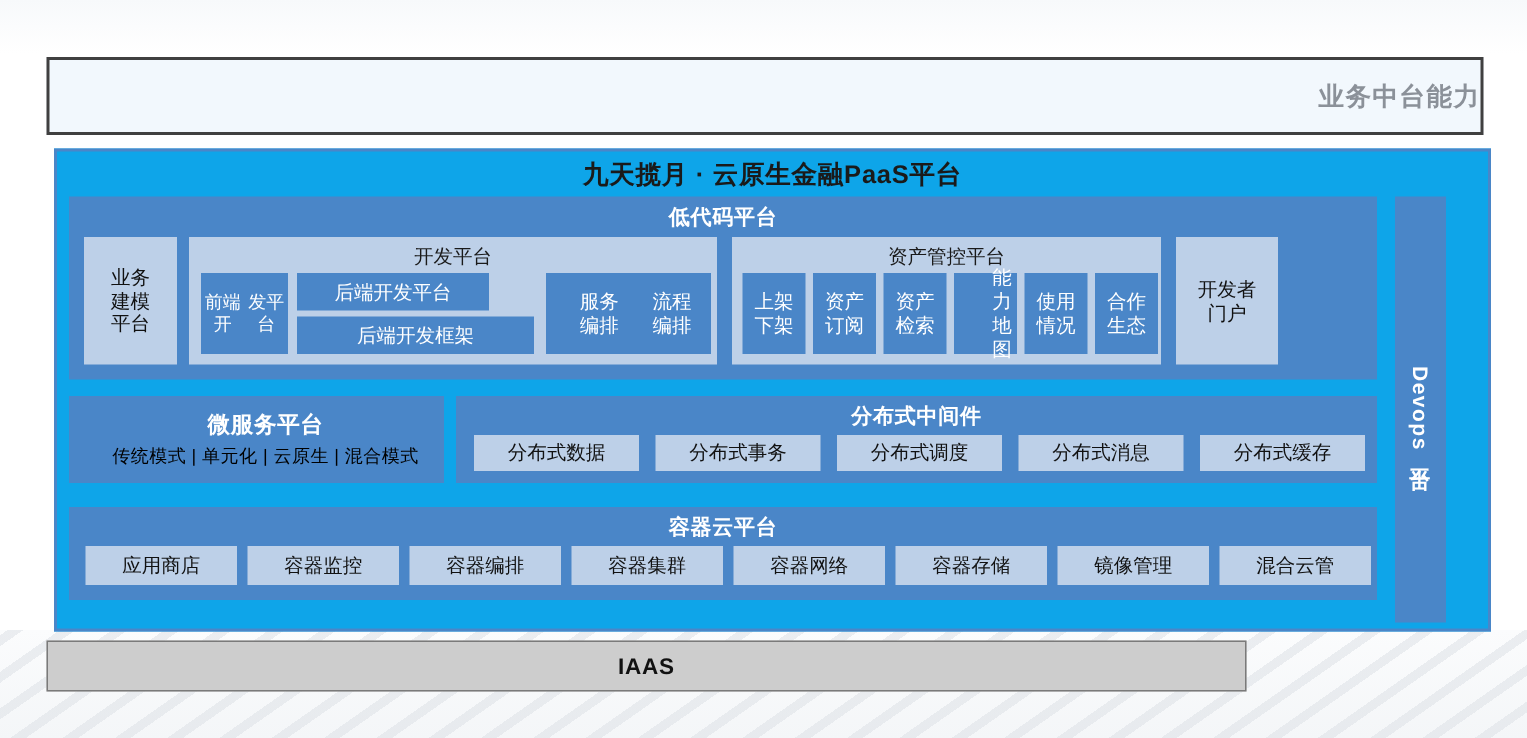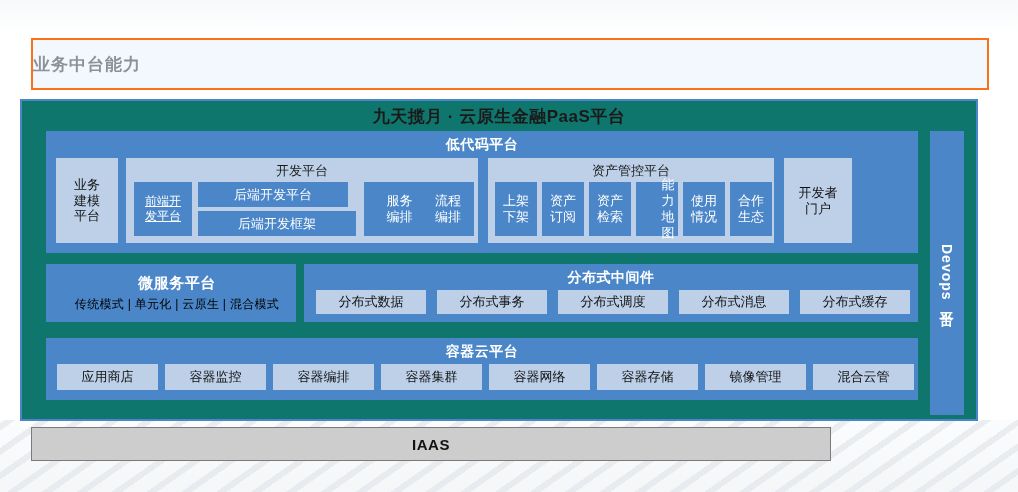--- a/index.html
+++ b/index.html
@@ -24,30 +24,30 @@
   #bg-texture-top{
     position:absolute;left:0;top:0;width:1018px;height:36px;
     background:linear-gradient(180deg,#f7f9fb 0%,#ffffff 100%);
     z-index:0;
   }
   #stage{position:absolute;left:0;top:0;width:1018px;height:492px;z-index:2;}
 
   
   .banner{
     position:absolute;left:31px;top:38px;width:958px;height:52px;
-    background:#f2f8fd;border:2px solid #f97316;
-    display:flex;align-items:center;justify-content:flex-start;
+    background:#f2f8fd;border:2px solid #404040;
+    display:flex;align-items:center;justify-content:flex-end;
     box-sizing:border-box;
   }
   .banner-text{font-size:17px;font-weight:bold;color:#8b9199;letter-spacing:1px;}
 
   
   .frame{
-    position:absolute;left:20px;top:99px;width:958px;height:322px;
-    background:#0f766e;border:2px solid #4a86c8;box-sizing:border-box;
+    position:absolute;left:36px;top:99px;width:958px;height:322px;
+    background:#0ea5e9;border:2px solid #4a86c8;box-sizing:border-box;
   }
   .frame-title{
     position:absolute;left:0;top:4px;width:100%;height:26px;
     text-align:center;font-size:17px;font-weight:bold;color:#1a1a1a;
     letter-spacing:.5px;
   }
 
   
   .devops{
     position:absolute;left:930px;top:131px;width:34px;height:284px;
@@ -133,26 +133,26 @@
 
     <div class="box box-lt fs13" style="left:10px;top:27px;width:62px;height:85px;flex-direction:column;">
       <span>业务</span>
       <span>建模</span>
       <span>平台</span>
     </div>
 
     <div class="panel" style="left:80px;top:27px;width:352px;height:85px;">
       <div class="panel-title">开发平台</div>
 
-      <div class="box box-md fs12" style="left:8px;top:24px;width:58px;height:54px;flex-direction:column;text-decoration:underline;">
+      <div class="box box-md fs12" style="left:8px;top:24px;width:58px;height:54px;flex-direction:row;">
         <span>前端开</span>
         <span>发平台</span>
       </div>
 
-      <div class="box box-md fs13" style="left:72px;top:24px;width:150px;height:25px;">
+      <div class="box box-md fs13" style="left:72px;top:24px;width:128px;height:25px;">
         <span>后端开发平台</span>
       </div>
 
       <div class="box box-md fs13" style="left:72px;top:53px;width:158px;height:25px;">
         <span>后端开发框架</span>
       </div>
 
       <div class="box box-md fs13" style="left:238px;top:24px;width:71px;height:54px;flex-direction:column;">
         <span>服务</span>
         <span>编排</span>

